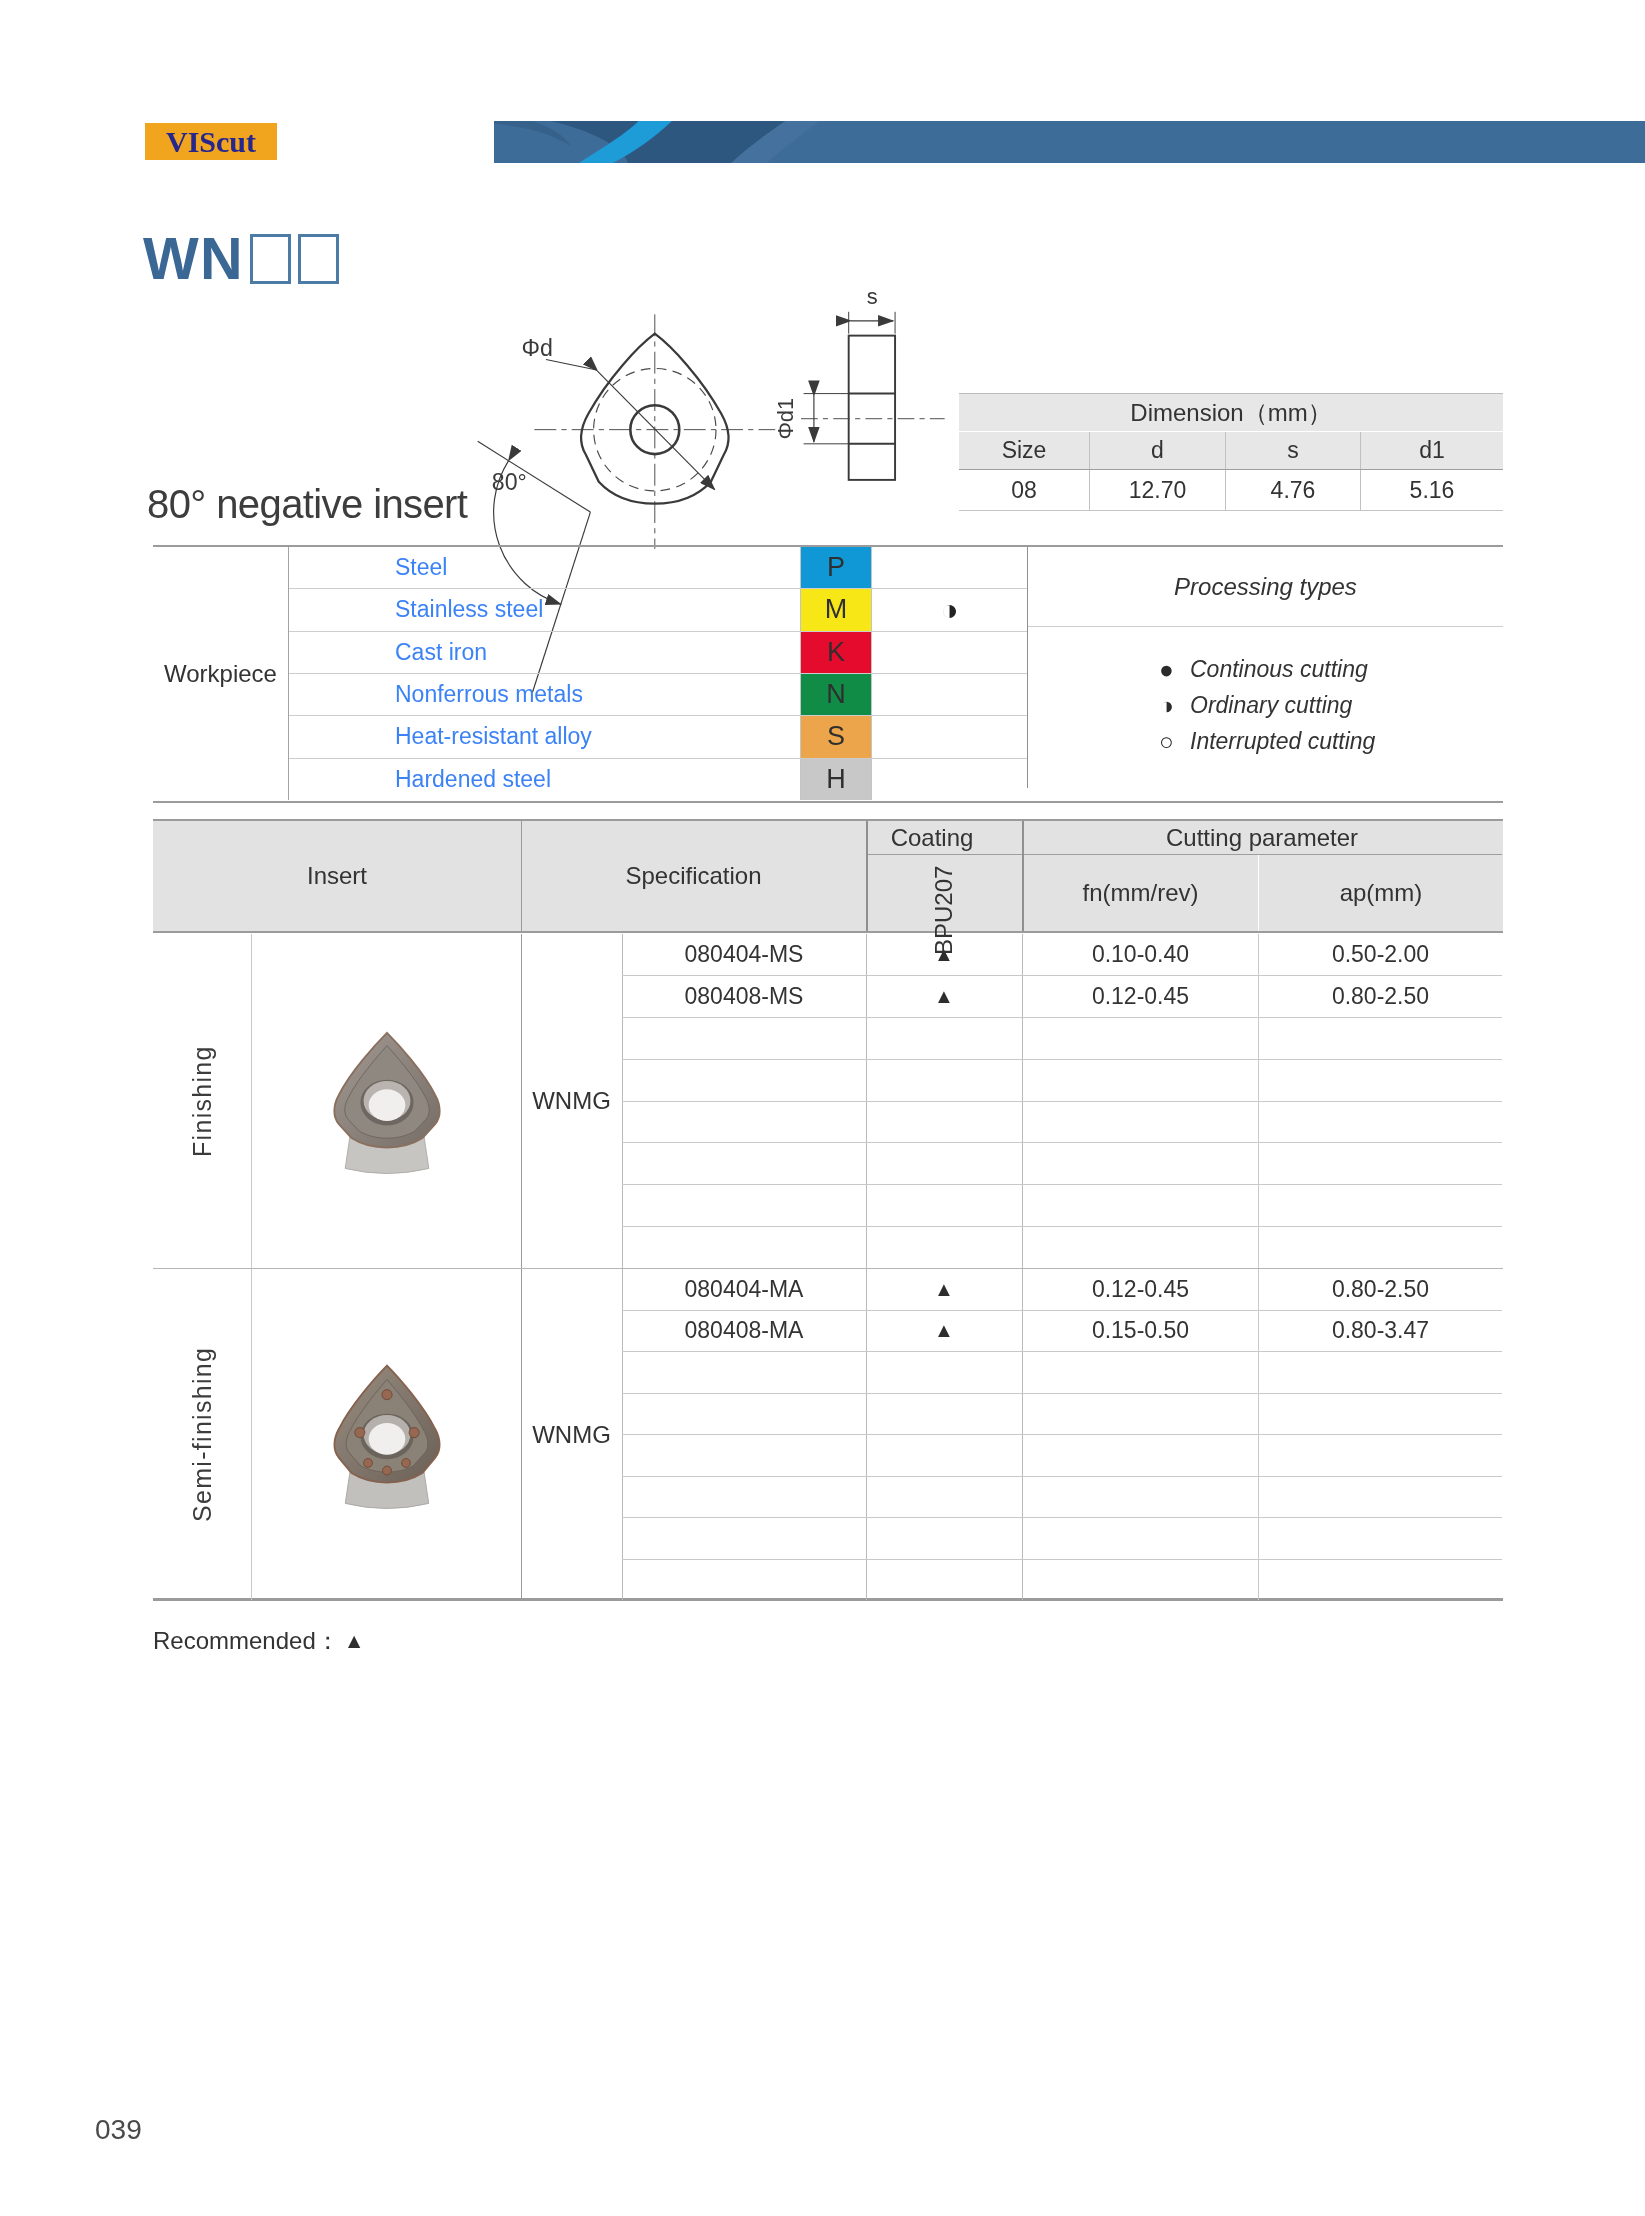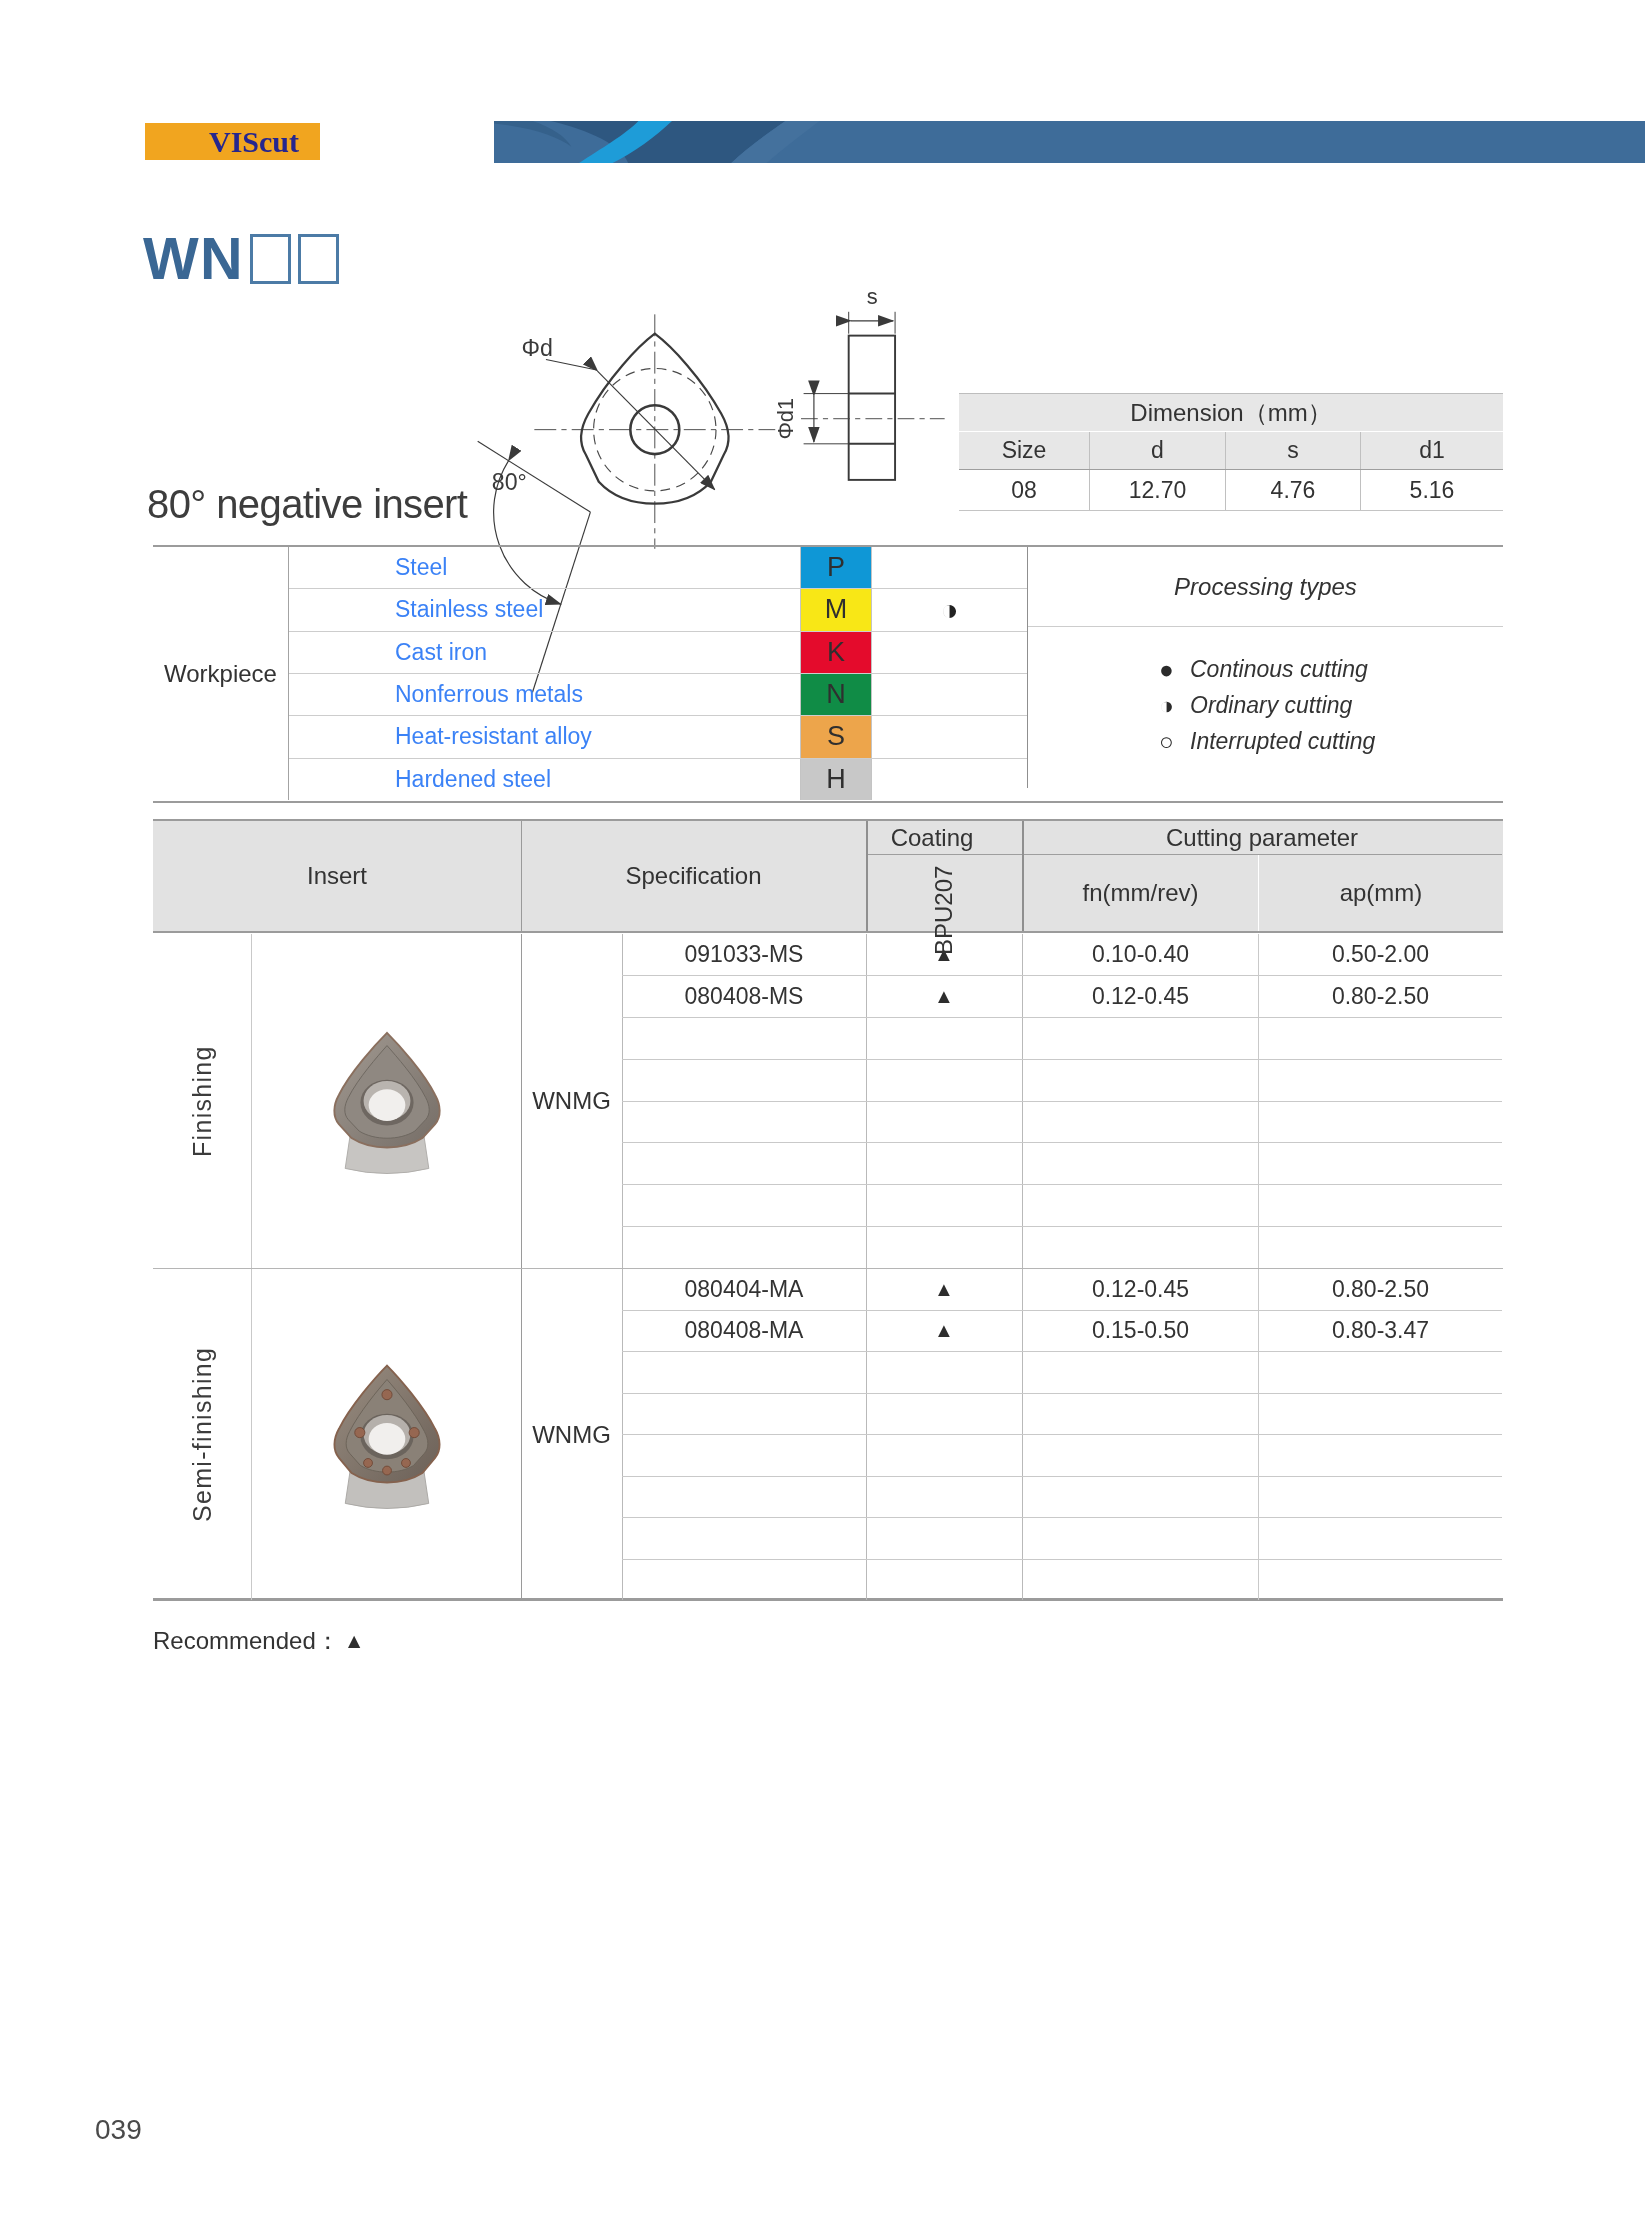--- a/index.html
+++ b/index.html
@@ -3,21 +3,21 @@
 <meta charset="utf-8">
 <style>
   html,body{margin:0;padding:0;background:#fff;}
   body{width:1645px;height:2216px;font-family:"Liberation Sans",sans-serif;color:#333;}
   #page{position:relative;width:1645px;height:2216px;background:#fff;overflow:hidden;}
   .abs{position:absolute;}
   .ctr{display:flex;align-items:center;justify-content:center;}
 
   
   .logo{left:145px;top:123px;width:132px;height:37px;background:#f1a51f;
-        font-family:"Liberation Serif",serif;font-weight:bold;font-size:30px;color:#26268e;padding-left:43px;}
+        font-family:"Liberation Serif",serif;font-weight:bold;font-size:30px;color:#26268e;}
   .banner{left:494px;top:121px;width:1151px;height:42px;}
 
   
   .wn-title{left:143px;top:227px;height:64px;display:flex;align-items:center;}
   .wn-text{font-size:59px;font-weight:bold;color:#3a6794;letter-spacing:1.3px;line-height:1;}
   .wn-box{display:inline-block;width:35px;height:44px;border:3.2px solid #4c7ba6;margin-left:6.4px;background:#fff;}
 
   
   .subtitle{left:147px;top:482px;font-size:40px;color:#3d3d3d;letter-spacing:-0.6px;white-space:nowrap;}
 
@@ -268,21 +268,21 @@
       </div>
       <div class="abs blk-wnmg ctr">WNMG</div>
       <div class="abs blk-v0"></div>
       <div class="abs blk-v1"></div>
       <div class="abs blk-v2"></div>
       <div class="abs blk-v3"></div>
       <div class="abs blk-v4"></div>
       <div class="abs blk-v5"></div>
       <div class="abs blk-rows">
         <div class="blk-row">
-          <div class="bc bc-spec">091033-MS</div>
+          <div class="bc bc-spec">080404-MS</div>
           <div class="bc bc-coat">▲</div>
           <div class="bc bc-fn">0.10-0.40</div>
           <div class="bc bc-ap">0.50-2.00</div>
         </div>
         <div class="blk-row">
           <div class="bc bc-spec">080408-MS</div>
           <div class="bc bc-coat">▲</div>
           <div class="bc bc-fn">0.12-0.45</div>
           <div class="bc bc-ap">0.80-2.50</div>
         </div>

